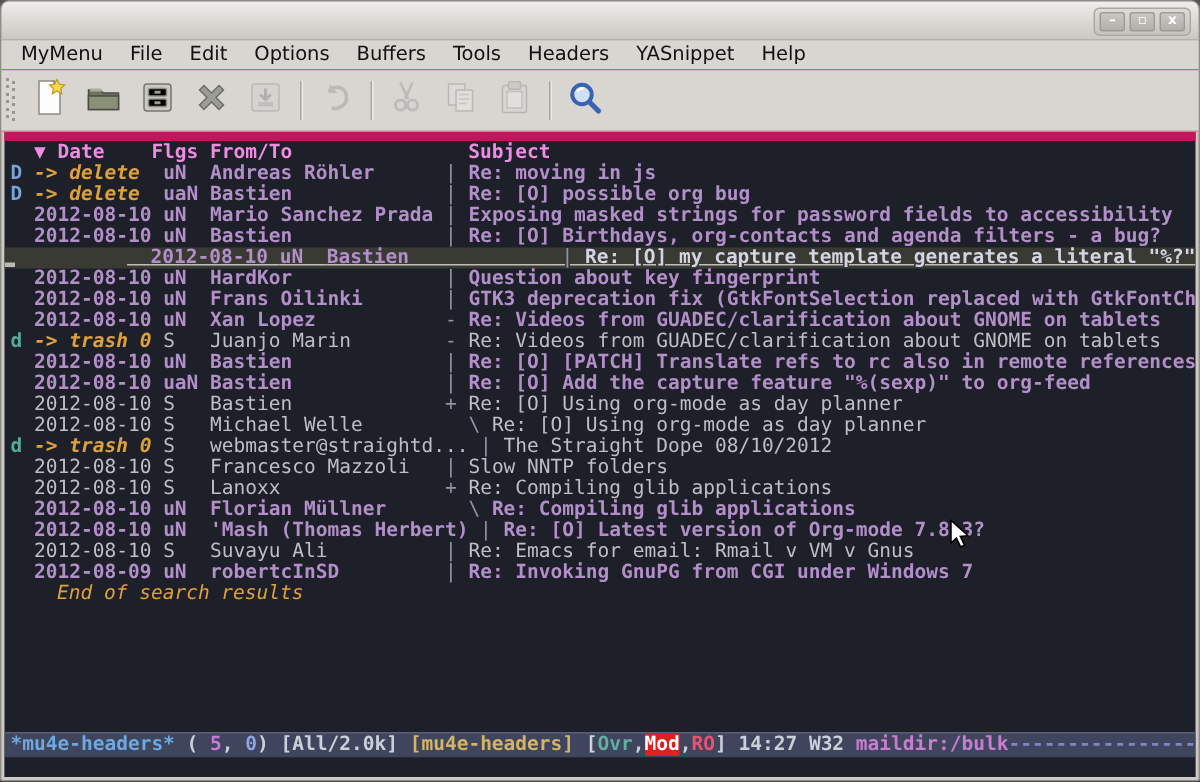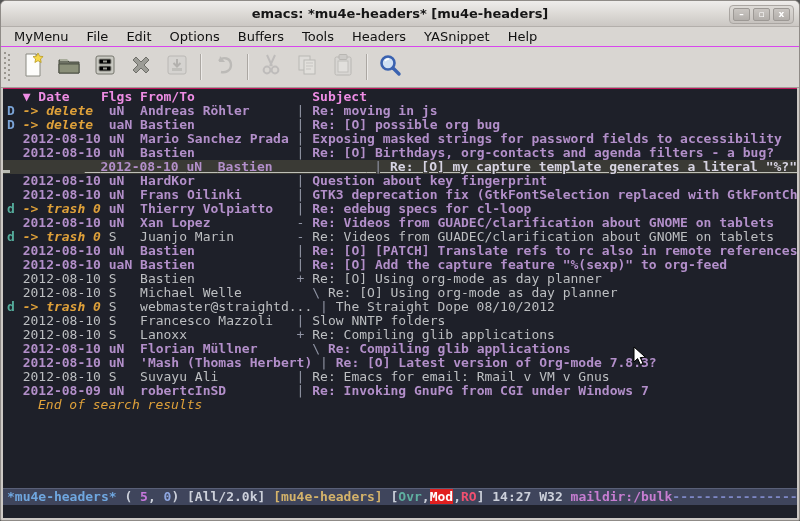--- a/index.html
+++ b/index.html
@@ -37,21 +37,21 @@
           background-size:2px 100%, 2px 100%; background-position:0 0, 4px 2px;
           background-repeat:repeat-y; }
   .tbtn { width:36px; height:34px; display:flex; align-items:center; justify-content:center;
           border-radius:3px; }
   .tbtn.disabled { opacity:.38; filter:grayscale(70%); }
   .tsep { width:1px; height:26px; background:#aba7a2; margin:0 5px;
           box-shadow:1px 0 0 #eceae8; }
 
   
   .frame { flex:1 1 auto; margin:0 2px 2px 2px; background:var(--buffer-bg);
-           border-top:1px solid #be185d; display:flex; flex-direction:column; overflow:hidden;
+           border-top:6px solid #be185d; display:flex; flex-direction:column; overflow:hidden;
            font-family:"DejaVu Sans Mono", monospace; font-size:13px; line-height:14px; }
   .hline, .row, .endline, .modeline { white-space:pre; padding-left:4px; }
   .hline { flex:0 0 15px; line-height:15px; color:var(--header-pink); font-weight:bold; }
   .rows { flex:0 0 auto; }
   .row { height:14px; position:relative; }
   .row.current { background:var(--current-bg);text-align:right; }
   .row.current .rowtext { text-decoration:underline; text-decoration-color:#bfc0b8; }
   .fringe-mark { position:absolute; left:0; bottom:1px; width:7px; height:3px;
                  background:#b9bab2; }
   .mark { font-weight:bold; }
@@ -83,21 +83,20 @@
 
   
   .cursor { position:absolute; left:632px; top:345px; z-index:10; pointer-events:none; }
 </style>
 </head>
 <body>
 
 <div class="window">
 
   <div class="titlebar">
-    <span class="title">emacs: *mu4e-headers* [mu4e-headers]</span>
     <div class="winbtns">
         <div class="winbtn">–</div>
         <div class="winbtn">▫</div>
         <div class="winbtn">x</div>
       </div>
   </div>
 
   <div class="menubar">
       <span class="menuitem">MyMenu</span>
       <span class="menuitem">File</span>
@@ -189,21 +188,20 @@
   <div class="frame">
     <div class="hline">  ▼ Date    Flgs From/To               Subject</div>
     <div class="rows">
         <div class="row"><span class="rowtext"><span class="mark mD">D </span><span class="marklabel">-&gt; delete  </span><span class="unread">uN  </span><span class="unread">Andreas Röhler     </span><span class="sep"> | </span><span class="unread">Re: moving in js</span></span></div>
         <div class="row"><span class="rowtext"><span class="mark mD">D </span><span class="marklabel">-&gt; delete  </span><span class="unread">uaN </span><span class="unread">Bastien            </span><span class="sep"> | </span><span class="unread">Re: [O] possible org bug</span></span></div>
         <div class="row"><span class="rowtext"><span class="mark ">  </span><span class="unread">2012-08-10 </span><span class="unread">uN  </span><span class="unread">Mario Sanchez Prada</span><span class="sep"> | </span><span class="unread">Exposing masked strings for password fields to accessibility</span></span></div>
         <div class="row"><span class="rowtext"><span class="mark ">  </span><span class="unread">2012-08-10 </span><span class="unread">uN  </span><span class="unread">Bastien            </span><span class="sep"> | </span><span class="unread">Re: [O] Birthdays, org-contacts and agenda filters - a bug?</span></span></div>
         <div class="row current"><span class="rowtext"><span class="mark ">  </span><span class="unread">2012-08-10 </span><span class="unread">uN  </span><span class="unread">Bastien            </span><span class="sep"> | </span><span class="cursubj">Re: [O] my capture template generates a literal "%?"</span></span><div class="fringe-mark"></div></div>
         <div class="row"><span class="rowtext"><span class="mark ">  </span><span class="unread">2012-08-10 </span><span class="unread">uN  </span><span class="unread">HardKor            </span><span class="sep"> | </span><span class="unread">Question about key fingerprint</span></span></div>
         <div class="row"><span class="rowtext"><span class="mark ">  </span><span class="unread">2012-08-10 </span><span class="unread">uN  </span><span class="unread">Frans Oilinki      </span><span class="sep"> | </span><span class="unread">GTK3 deprecation fix (GtkFontSelection replaced with GtkFontChooser)</span></span></div>
-        <div class="row"><span class="rowtext"><span class="mark md">d </span><span class="marklabel">-&gt; trash 0 </span><span class="unread">uN  </span><span class="unread">Thierry Volpiatto  </span><span class="sep"> | </span><span class="unread">Re: edebug specs for cl-loop</span></span></div>
         <div class="row"><span class="rowtext"><span class="mark ">  </span><span class="unread">2012-08-10 </span><span class="unread">uN  </span><span class="unread">Xan Lopez          </span><span class="sep"> - </span><span class="unread">Re: Videos from GUADEC/clarification about GNOME on tablets</span></span></div>
         <div class="row"><span class="rowtext"><span class="mark md">d </span><span class="marklabel">-&gt; trash 0 </span><span class="read">S   </span><span class="read">Juanjo Marin       </span><span class="sep"> - </span><span class="read">Re: Videos from GUADEC/clarification about GNOME on tablets</span></span></div>
         <div class="row"><span class="rowtext"><span class="mark ">  </span><span class="unread">2012-08-10 </span><span class="unread">uN  </span><span class="unread">Bastien            </span><span class="sep"> | </span><span class="unread">Re: [O] [PATCH] Translate refs to rc also in remote references</span></span></div>
         <div class="row"><span class="rowtext"><span class="mark ">  </span><span class="unread">2012-08-10 </span><span class="unread">uaN </span><span class="unread">Bastien            </span><span class="sep"> | </span><span class="unread">Re: [O] Add the capture feature "%(sexp)" to org-feed</span></span></div>
         <div class="row"><span class="rowtext"><span class="mark ">  </span><span class="read">2012-08-10 </span><span class="read">S   </span><span class="read">Bastien            </span><span class="sep"> + </span><span class="read">Re: [O] Using org-mode as day planner</span></span></div>
         <div class="row"><span class="rowtext"><span class="mark ">  </span><span class="read">2012-08-10 </span><span class="read">S   </span><span class="read">Michael Welle      </span><span class="sep">   \ </span><span class="read">Re: [O] Using org-mode as day planner</span></span></div>
         <div class="row"><span class="rowtext"><span class="mark md">d </span><span class="marklabel">-&gt; trash 0 </span><span class="read">S   </span><span class="read">webmaster@straightd...</span><span class="sep"> | </span><span class="read">The Straight Dope 08/10/2012</span></span></div>
         <div class="row"><span class="rowtext"><span class="mark ">  </span><span class="read">2012-08-10 </span><span class="read">S   </span><span class="read">Francesco Mazzoli  </span><span class="sep"> | </span><span class="read">Slow NNTP folders</span></span></div>
         <div class="row"><span class="rowtext"><span class="mark ">  </span><span class="read">2012-08-10 </span><span class="read">S   </span><span class="read">Lanoxx             </span><span class="sep"> + </span><span class="read">Re: Compiling glib applications</span></span></div>
         <div class="row"><span class="rowtext"><span class="mark ">  </span><span class="unread">2012-08-10 </span><span class="unread">uN  </span><span class="unread">Florian Müllner    </span><span class="sep">   \ </span><span class="unread">Re: Compiling glib applications</span></span></div>

